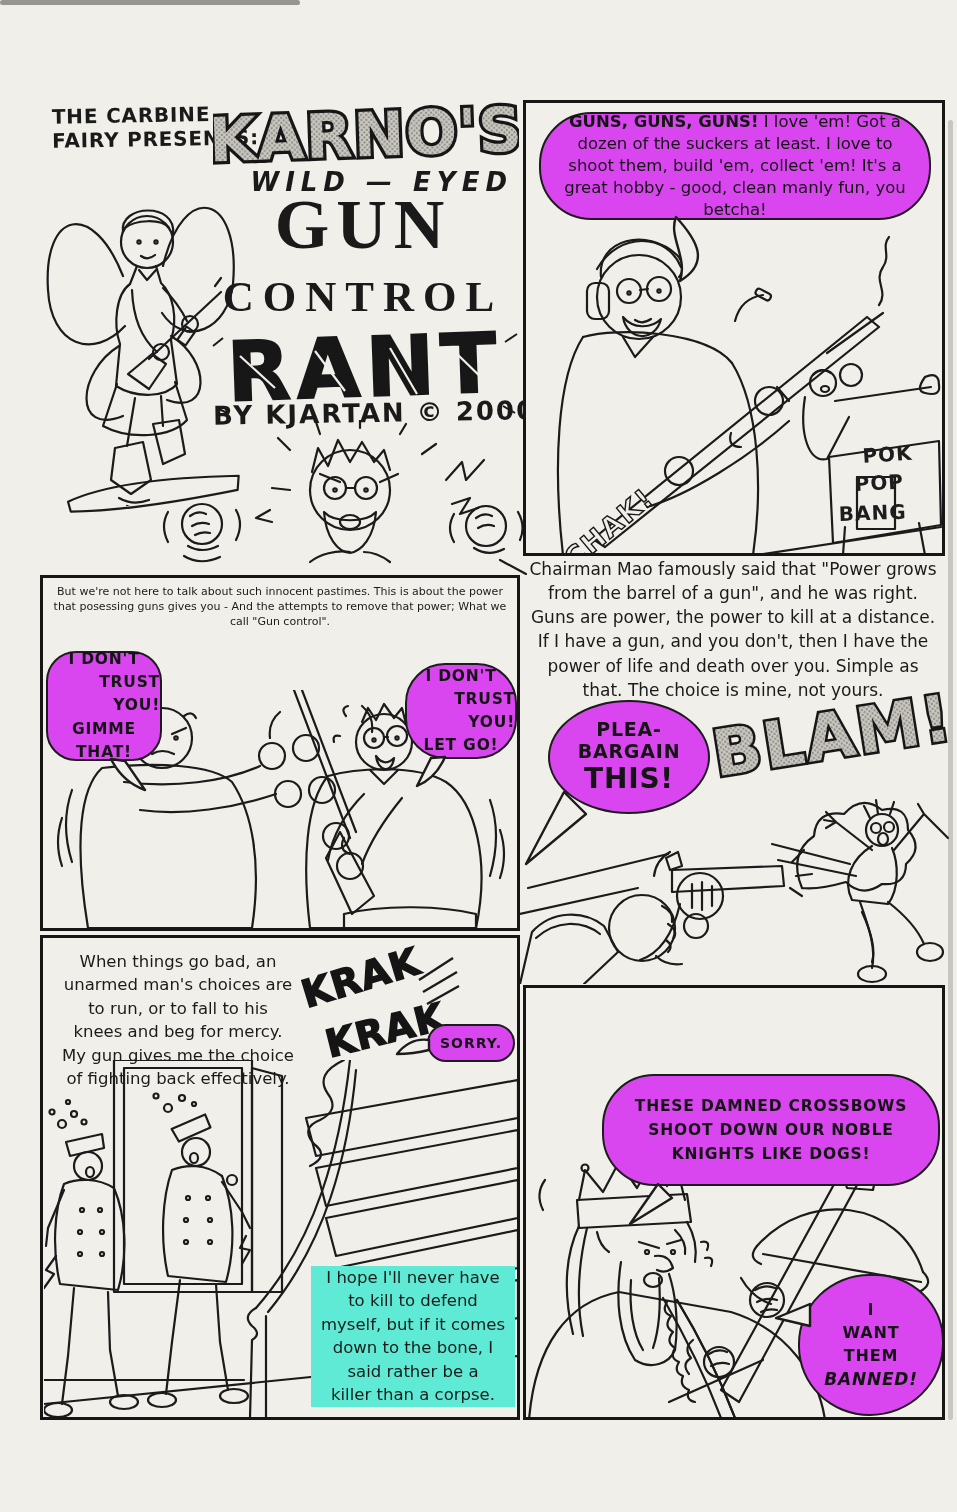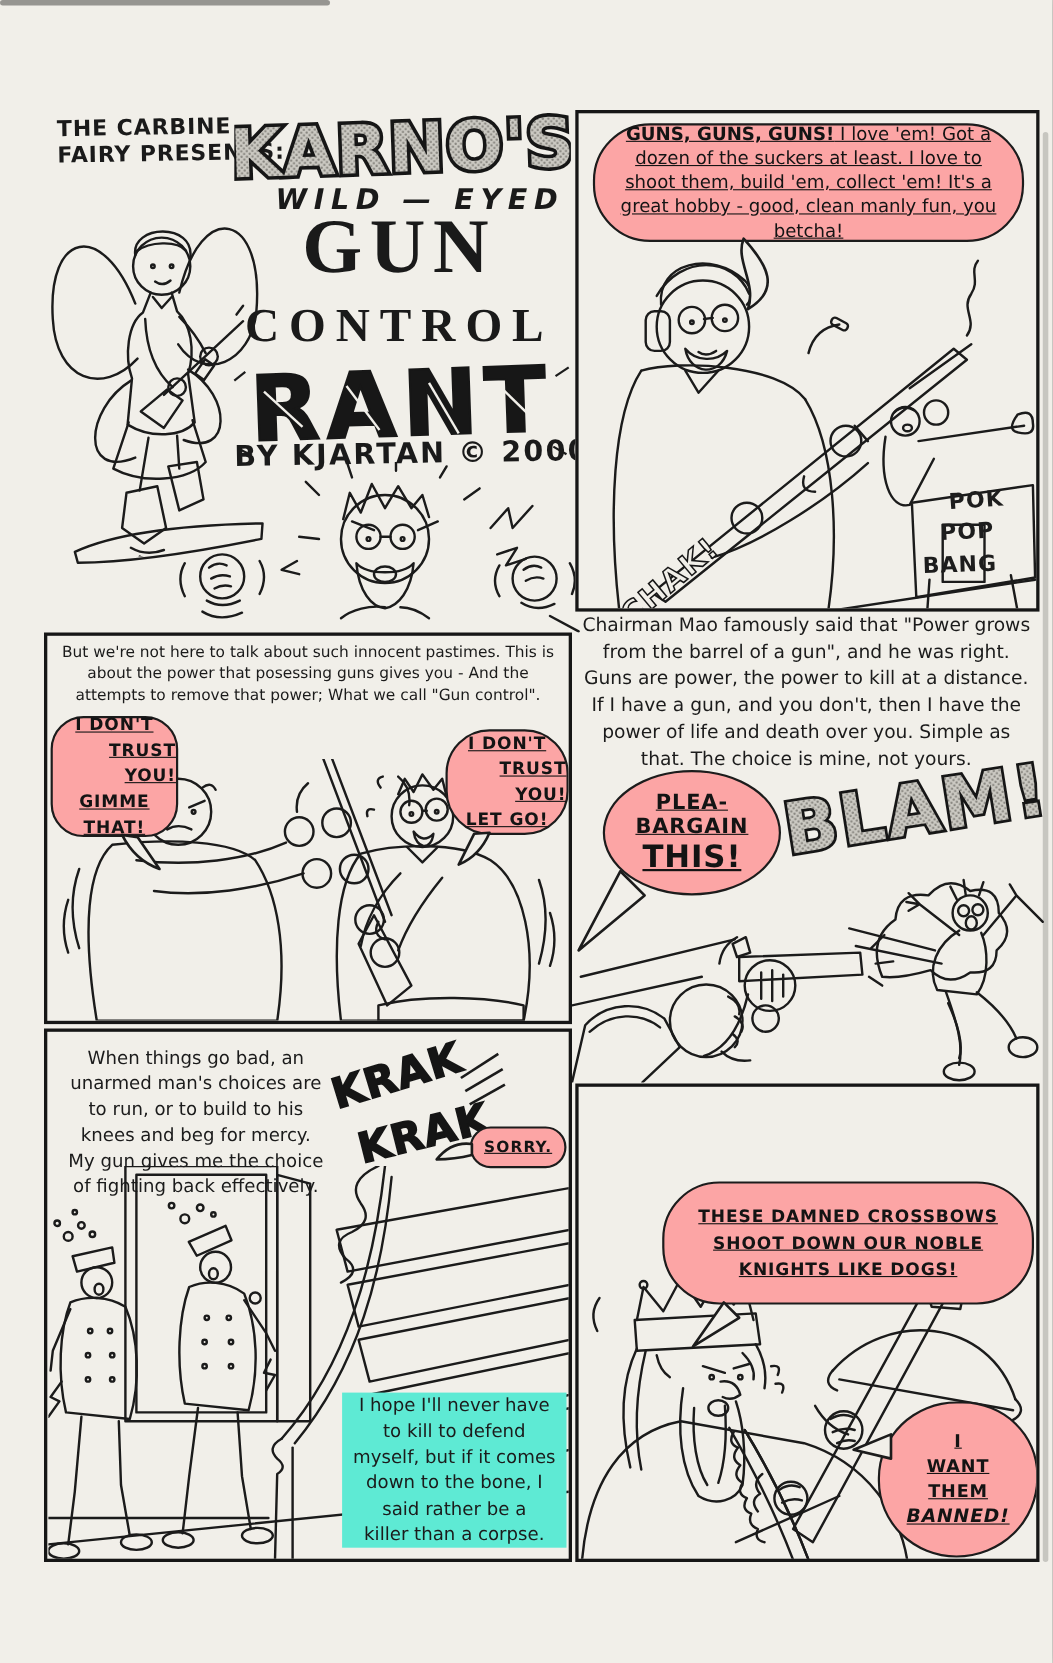--- a/index.html
+++ b/index.html
@@ -1,23 +1,23 @@
 <!DOCTYPE html>
 <html><head>
 <meta charset="utf-8">
 <style>
   html,body{margin:0;padding:0;background:#b8b6b1;}
   #page{position:relative;width:957px;height:1512px;margin:0 auto;background:#f1efe9;overflow:hidden;
         font-family:"DejaVu Sans",sans-serif;color:#1a1a1a;box-shadow:0 0 12px rgba(0,0,0,.4);}
   .abs{position:absolute;}
   .panel{position:absolute;border:3px solid #161616;box-sizing:border-box;background:#f1efe9;overflow:hidden;}
   .caption{position:absolute;text-align:center;color:#1b1b1b;font-family:"DejaVu Sans",sans-serif;}
-  .balloon{position:absolute;background:#fca5a5;border:2.6px solid #1c1c1c;color:#141414;
+  .balloon{position:absolute;background:#d946ef;border:2.6px solid #1c1c1c;color:#141414;
            text-align:center;box-sizing:border-box;z-index:4;display:flex;flex-direction:column;
-           align-items:center;justify-content:center;text-decoration:underline;}
+           align-items:center;justify-content:center;}
   .balloon .ln{display:block;text-align:right;}
   .tail{position:absolute;z-index:5;}
   .tail path{fill:#f1efe9;stroke:#1c1c1c;stroke-width:2.4;stroke-linejoin:round;}
   .caps{font-weight:700;letter-spacing:.8px;}
   .art{position:absolute;}
   .art path,.art line,.art circle,.art ellipse,.art polyline,.art polygon,.art rect
       {fill:none;stroke:#1b1b1b;stroke-width:2.2;stroke-linecap:round;stroke-linejoin:round;}
   .sfxtext{font-family:"DejaVu Sans",sans-serif;}
   .edge{position:absolute;background:#4a4a48;opacity:.55;border-radius:3px;z-index:9;}
 </style>
@@ -237,21 +237,21 @@
     <path d="M352,58 L316,30 M316,30 L306,20 M316,30 L304,28 M316,30 L306,36"></path>
     <path d="M374,58 L404,22 L428,46 M404,22 L398,12"></path>
     <path d="M340,110 C350,138 356,158 352,176" stroke-width="12"></path>
     <path d="M342,120 C352,142 356,158 352,170" stroke="url(#hatch)" stroke-width="9"></path>
     <ellipse cx="352" cy="182" rx="14" ry="8" fill="#1b1b1b"></ellipse>
     <path d="M368,110 C386,124 398,138 404,152" stroke-width="12"></path>
     <ellipse cx="410" cy="160" rx="13" ry="9" fill="#1b1b1b"></ellipse>
   </svg>
 
   <div class="panel" style="left:40px;top:575px;width:480px;height:356px">
-    <div class="caption" style="left:5px;top:6px;width:464px;font-size:14px;line-height:1.38">But we're not here to talk about such innocent pastimes. This is about the power that posessing guns gives you - And the attempts to remove that power; What we call "Gun control".</div>
+    <div class="caption" style="left:5px;top:6px;width:464px;font-size:11px;line-height:1.38">But we're not here to talk about such innocent pastimes. This is about the power that posessing guns gives you - And the attempts to remove that power; What we call "Gun control".</div>
 
     <div class="balloon" style="left:3px;top:73px;width:116px;height:110px;border-radius:30px;font-size:15.5px;line-height:1.5">
       <span class="ln caps">I DON'T</span>
       <span class="ln caps">TRUST YOU!</span>
       <span class="ln caps">GIMME</span>
       <span class="ln caps">THAT!</span>
     </div>
     <svg class="tail" style="left:60px;top:179px" width="46" height="36" viewBox="0 0 46 36">
       <path d="M8,2 C16,18 28,28 42,33 L22,4 Z"></path>
     </svg>
@@ -302,21 +302,21 @@
       <circle cx="292" cy="146" r="13" fill="#f1efe9"></circle>
         <circle cx="306" cy="176" r="13" fill="#f1efe9"></circle>
       <path d="M236,22 q-12,10 -10,26 M318,16 q12,10 10,26 M446,110 q12,34 0,76 M456,140 q8,24 0,48"></path>
     </svg>
   </div>
 
   <div class="panel" style="left:40px;top:935px;width:480px;height:485px">
     <div class="caption" style="left:10px;top:12px;width:250px;font-size:16.5px;line-height:1.42">
       <span class="ln" style="display:block">When things go bad, an</span>
       <span class="ln" style="display:block">unarmed man's choices are</span>
-      <span class="ln" style="display:block">to run, or to build to his</span>
+      <span class="ln" style="display:block">to run, or to fall to his</span>
       <span class="ln" style="display:block">knees and beg for mercy.</span>
       <span class="ln" style="display:block">My gun gives me the choice</span>
       <span class="ln" style="display:block">of fighting back effectively.</span>
     </div>
 
     <svg class="abs" style="left:238px;top:2px" width="180" height="130" viewBox="0 0 180 130">
       <text x="20" y="48" font-family="DejaVu Sans" font-size="38" font-weight="800" letter-spacing="1" fill="#151515" stroke="#151515" stroke-width="1.5" transform="rotate(-17 90 40)">KRAK</text>
       <text x="44" y="102" font-family="DejaVu Sans" font-size="38" font-weight="800" letter-spacing="1" fill="#151515" stroke="#151515" stroke-width="1.5" transform="rotate(-14 110 92)">KRAK</text>
       <g stroke="#1b1b1b" stroke-width="2.4" fill="none">
         <line x1="138" y1="40" x2="172" y2="18"></line>

